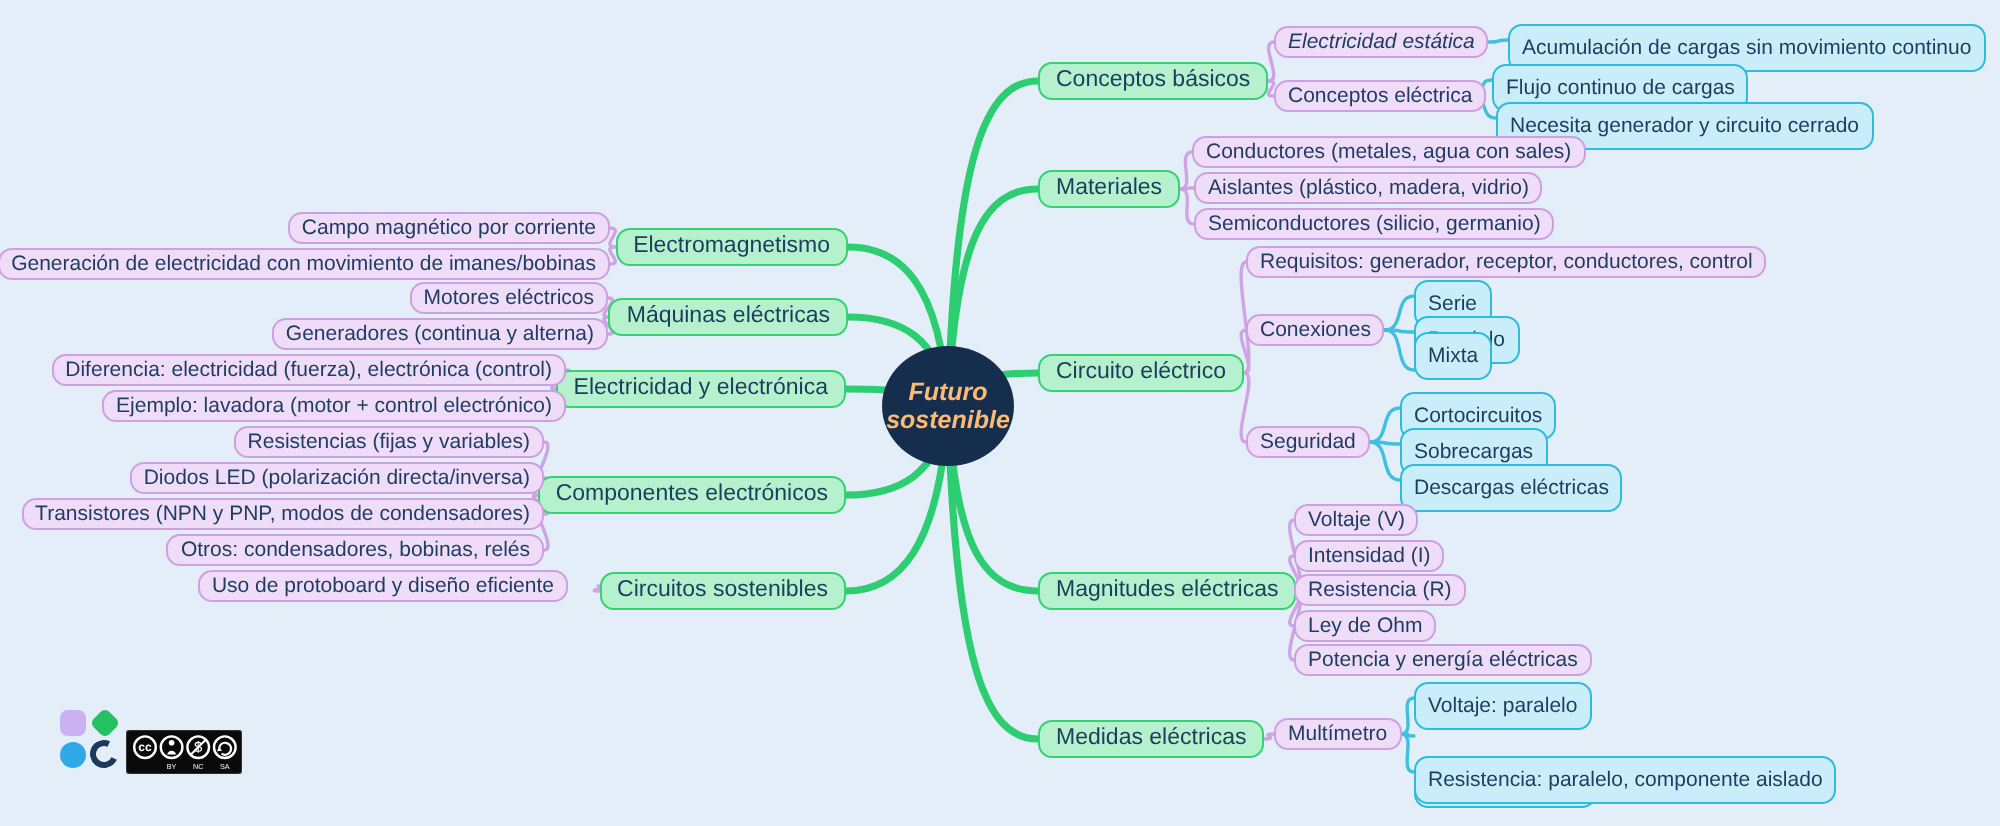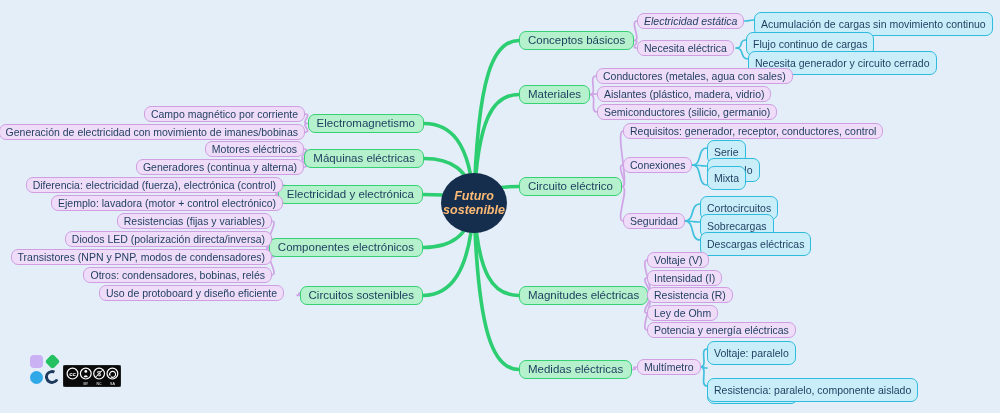--- a/index.html
+++ b/index.html
@@ -99,21 +99,21 @@
       <path d="M268.828125,247.5 C260.828125,247.5 280,275 272,275" fill="none" stroke="#cfa3e6" stroke-width="1.7" stroke-linecap="round"></path>
       <path d="M474,203 C469.92,237.71 449,247.5 423,247.5" fill="none" stroke="#2dce71" stroke-width="3.6" stroke-linecap="round"></path>
       <path d="M299.53125,295.5 C291.53125,295.5 307,293 299,293" fill="none" stroke="#cfa3e6" stroke-width="1.7" stroke-linecap="round"></path>
       <path d="M474,203 C469.92,275.15 449,295.5 423,295.5" fill="none" stroke="#2dce71" stroke-width="3.6" stroke-linecap="round"></path>
     </svg>
 
   <div id="nodes">
       <div class="node d1" style="left: 519px; top: 31px;">Conceptos básicos</div>
       <div class="node d2" style="left: 637px; top: 13px; font-style: italic;">Electricidad estática</div>
       <div class="node d3" style="left: 754px; top: 12px;">Acumulación de cargas sin movimiento continuo</div>
-      <div class="node d2" style="left: 637px; top: 40px;">Necesita eléctrica</div>
+      <div class="node d2" style="left: 637px; top: 40px;">Conceptos eléctrica</div>
       <div class="node d3" style="left: 746px; top: 32px;">Flujo continuo de cargas</div>
       <div class="node d3" style="left: 748px; top: 51px;">Necesita generador y circuito cerrado</div>
       <div class="node d1" style="left: 519px; top: 85px;">Materiales</div>
       <div class="node d2" style="left: 596px; top: 68px;">Conductores (metales, agua con sales)</div>
       <div class="node d2" style="left: 597px; top: 86px;">Aislantes (plástico, madera, vidrio)</div>
       <div class="node d2" style="left: 597px; top: 104px;">Semiconductores (silicio, germanio)</div>
       <div class="node d1" style="left: 519px; top: 177px;">Circuito eléctrico</div>
       <div class="node d2" style="left: 623px; top: 123px;">Requisitos: generador, receptor, conductores, control</div>
       <div class="node d2" style="left: 623px; top: 157px;">Conexiones</div>
       <div class="node d3" style="left: 707px; top: 140px;">Serie</div>

